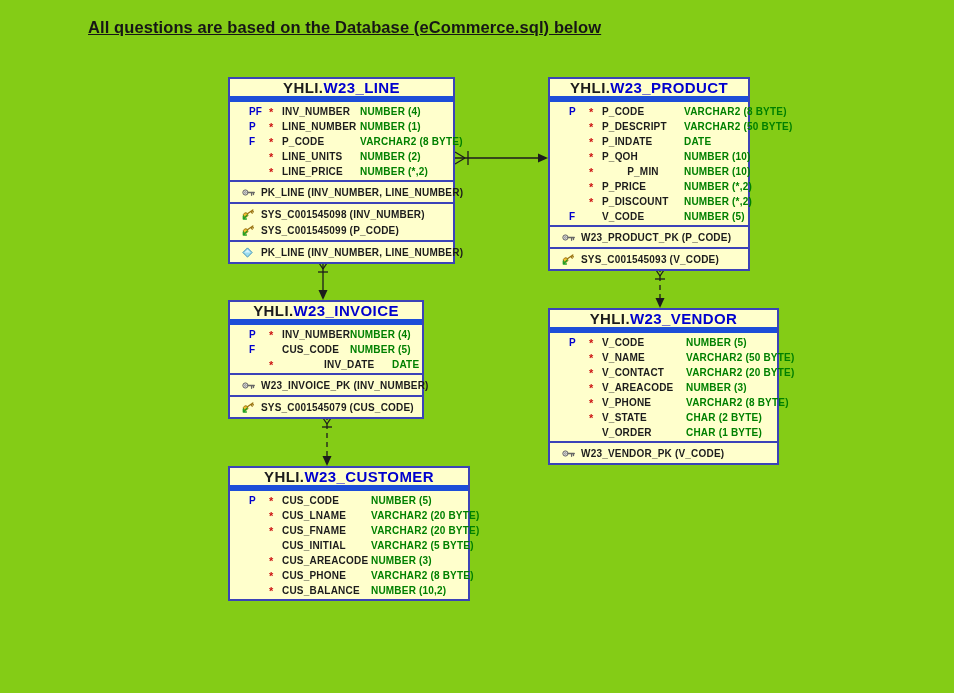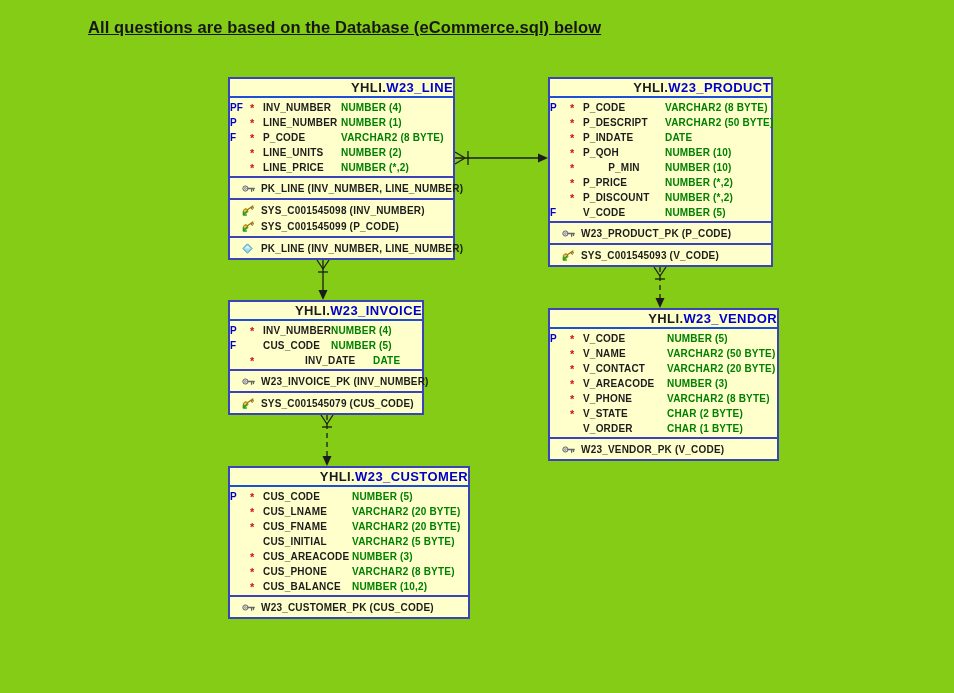--- a/index.html
+++ b/index.html
@@ -10,29 +10,29 @@
     font-size:16.5px;font-weight:bold;color:#161616;
     text-decoration:underline;letter-spacing:0.1px;white-space:nowrap;
   }
   #diagram{position:absolute;left:0;top:0;width:954px;height:693px;}
   #rel-layer{position:absolute;left:0;top:0;width:954px;height:693px;pointer-events:none;}
   .entity{
     position:absolute;background:#ffffcc;border:2px solid #3b43b8;
     box-sizing:border-box;
   }
   .entity-header{
-    height:17px;line-height:17px;text-align:right;
-    font-size:13px;font-weight:bold;letter-spacing:0.4px;
-    border-bottom:2px solid #1d4ed8;white-space:nowrap;
+    height:17px;line-height:17px;text-align:center;
+    font-size:15px;font-weight:bold;letter-spacing:0.4px;
+    border-bottom:6px solid #1d4ed8;white-space:nowrap;
   }
   .schema-name{color:#1c1c1c;}
   .table-name{color:#0000cd;}
   .cols-section{padding:2px 0 1px 0;}
   .col-row{height:15px;display:flex;align-items:center;font-size:10px;font-weight:bold;letter-spacing:0.2px;white-space:nowrap;}
-  .kcell{width:20px;padding-left:0;color:#0000cd;flex:none;}
+  .kcell{width:20px;padding-left:19px;color:#0000cd;flex:none;}
   .mcell{width:13px;color:#cc1111;flex:none;font-size:11px;}
   .ncell{color:#1c1c1c;flex:none;}
   .tcell{color:#008000;flex:none;}
   .con-section{border-top:2px solid #3b43b8;padding:2px 8px;}
   .sec-row{height:16px;display:flex;align-items:center;font-size:10px;font-weight:bold;color:#1c1c1c;letter-spacing:0.2px;white-space:nowrap;}
   .sec-icon{width:15px;margin:0 4px 0 4px;flex:none;display:flex;align-items:center;}
 </style>
 </head>
 <body>
 
@@ -146,21 +146,21 @@
             <span class="sec-icon">
               <svg width="11" height="11" viewBox="0 0 11 11">
                 <polygon points="5.5,0.9 10.1,5.5 5.5,10.1 0.9,5.5" fill="#9adcf0" stroke="#3f8fb5" stroke-width="1"></polygon>
                 <polygon points="5.5,2.4 8.6,5.5 5.5,5.5 2.4,5.5" fill="#d8f3fb"></polygon>
               </svg>
             </span>
             <span>PK_LINE (INV_NUMBER, LINE_NUMBER)</span>
           </div>
         </div>
       </div>
-      <div class="entity" style="left: 548px; top: 77px; width: 225px;">
+      <div class="entity" style="left: 548px; top: 77px; width: 202px;">
         <div class="entity-header"><span class="schema-name">YHLI.</span><span class="table-name">W23_PRODUCT</span></div>
         <div class="cols-section">
           <div class="col-row">
             <span class="kcell">P</span>
             <span class="mcell">*</span>
             <span class="ncell" style="width: 82px;">P_CODE</span>
             <span class="tcell">VARCHAR2 (8 BYTE)</span>
           </div>
           <div class="col-row">
             <span class="kcell"></span>
@@ -379,27 +379,15 @@
             <span class="ncell" style="width: 89px;">CUS_PHONE</span>
             <span class="tcell">VARCHAR2 (8 BYTE)</span>
           </div>
           <div class="col-row">
             <span class="kcell"></span>
             <span class="mcell">*</span>
             <span class="ncell" style="width: 89px;">CUS_BALANCE</span>
             <span class="tcell">NUMBER (10,2)</span>
           </div>
         </div>
-        <div class="con-section">
-          <div class="sec-row">
-            <span class="sec-icon">
-              <svg width="13" height="11" viewBox="0 0 13 11">
-                <circle cx="3.4" cy="5.5" r="2.6" fill="#d9d9d9" stroke="#666" stroke-width="1"></circle>
-                <circle cx="3.4" cy="5.5" r="0.8" fill="#fffef2" stroke="#666" stroke-width="0.6"></circle>
-                <path d="M6 5.5 H12.3 M9.6 5.5 V8.3 M11.5 5.5 V7.5" stroke="#666" stroke-width="1.3" fill="none" stroke-linecap="round"></path>
-              </svg>
-            </span>
-            <span>W23_CUSTOMER_PK (CUS_CODE)</span>
-          </div>
-        </div>
       </div>
     </div>
 </div>
 
 </body></html>

